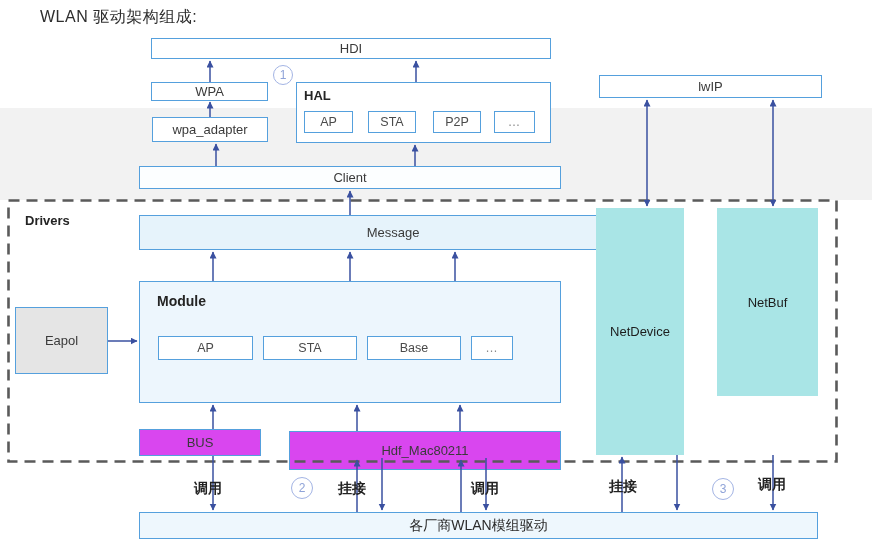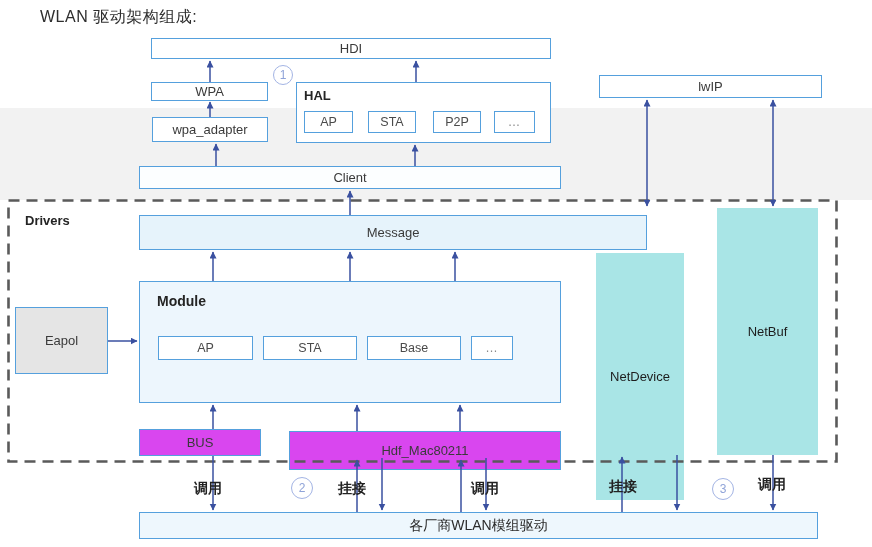--- a/index.html
+++ b/index.html
@@ -83,23 +83,23 @@
     <span class="inner-box" style="left:227px; top:54px; width:94px; height:24px;">Base</span>
     <span class="inner-box dots" style="left:331px; top:54px; width:42px; height:24px;">…</span>
   </div>
 
   <div class="box fill-eapol" style="left:15px; top:307px; width:93px; height:67px;">Eapol</div>
 
   <div class="box fill-low" style="left:139px; top:429px; width:122px; height:27px;">BUS</div>
 
   <div class="box fill-low" style="left:289px; top:431px; width:272px; height:39px;">Hdf_Mac80211</div>
 
-  <div class="box teal" style="left:596px; top:208px; width:88px; height:247px;margin-top:45px;">NetDevice</div>
+  <div class="box teal" style="left:596px; top:208px; width:88px; height:247px;">NetDevice</div>
 
-  <div class="box teal" style="left:717px; top:208px; width:101px; height:247px;">NetBuf</div>
+  <div class="box teal" style="left:717px; top:208px; width:101px; height:188px;">NetBuf</div>
 
   <div class="box fill-vendor" style="left:139px; top:512px; width:679px; height:27px;">各厂商WLAN模组驱动</div>
 
   <div class="num-circle c1">1</div>
   <div class="num-circle c2">2</div>
   <div class="num-circle c3">3</div>
 
   <div class="flow-label" style="left:208px; top:480px;">调用</div>
   <div class="flow-label" style="left:352px; top:480px;">挂接</div>
   <div class="flow-label" style="left:485px; top:480px;">调用</div>

